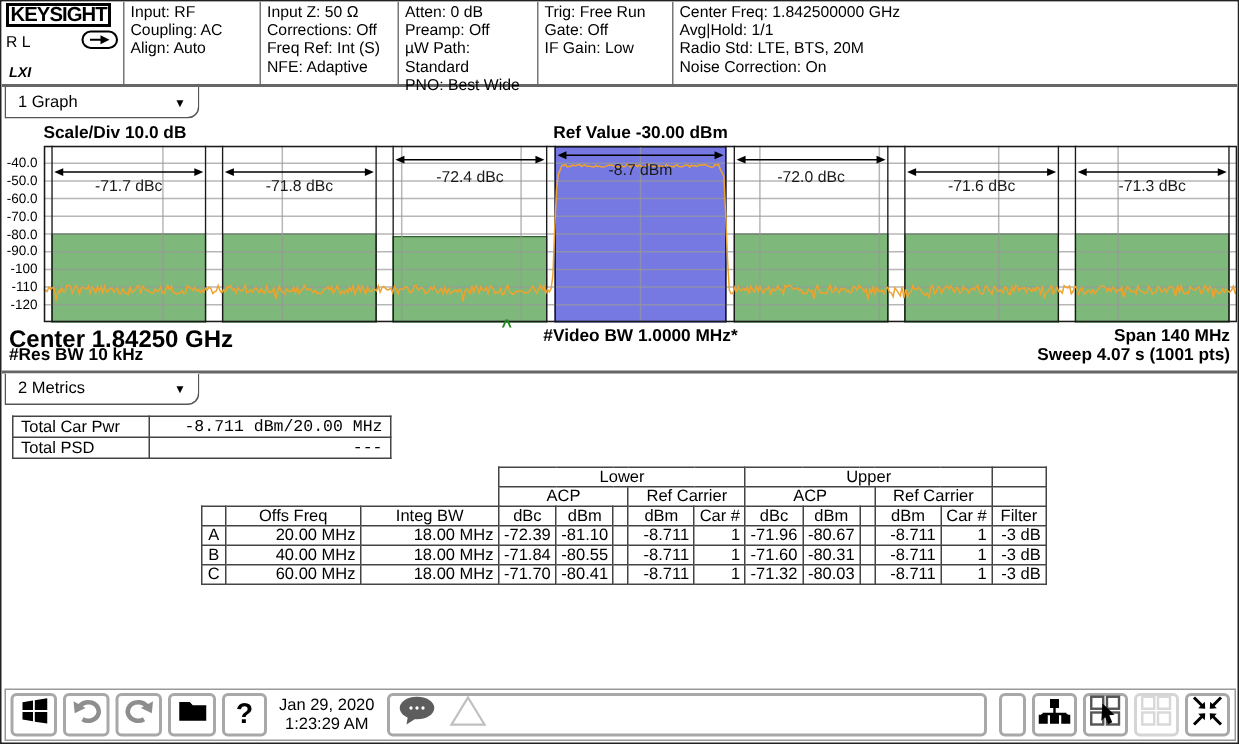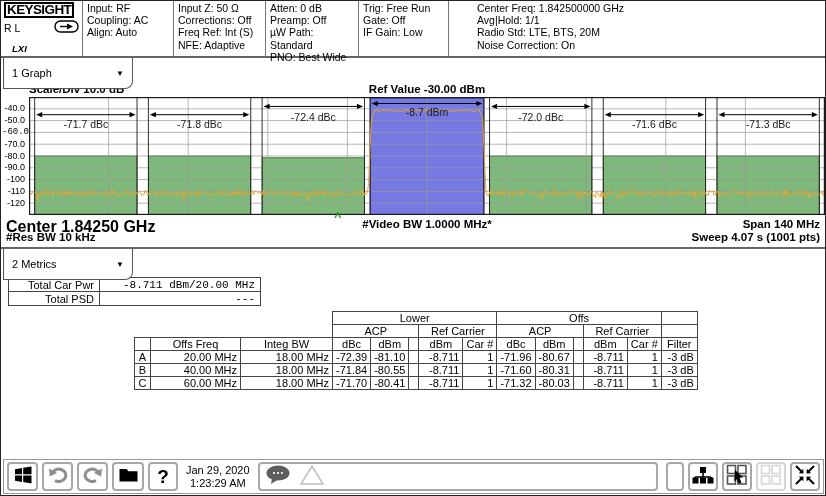--- a/index.html
+++ b/index.html
@@ -5,43 +5,43 @@
   html,body{margin:0;padding:0;background:#e8e8e8;}
   .screen{position:relative;width:826px;height:496px;background:#fff;border:1px solid #222;
           box-sizing:border-box;overflow:hidden;font-family:"Liberation Sans",sans-serif;color:#000;}
   
   .header{position:absolute;left:0;top:0;width:826px;height:57px;display:flex;
           border-bottom:2px solid #666;box-sizing:border-box;background:#fff;}
   .hcell{font-size:10.5px;line-height:12.2px;padding:1px 4px;border-right:1px solid #777;box-sizing:border-box;}
   .logo-cell{width:82px;position:relative;padding:1px 3px;}
   .keysight{font-weight:bold;font-size:13.5px;letter-spacing:-0.6px;border:2px solid #000;padding:0 1px;display:inline-block;}
   .rl-row{display:flex;align-items:center;justify-content:space-between;margin-top:2px;font-size:10.5px;}
-  .lxi{position:absolute;left:5px;bottom:1px;font-style:italic;font-weight:bold;font-size:9.5px;margin-left:6px;}
-  .hc1{width:91px}.hc2{width:92px}.hc3{width:93px}.hc4{width:90px}.hc5{flex:1;border-right:none;margin-left:24px;}
+  .lxi{position:absolute;left:5px;bottom:1px;font-style:italic;font-weight:bold;font-size:9.5px;}
+  .hc1{width:91px}.hc2{width:92px}.hc3{width:93px}.hc4{width:90px}.hc5{flex:1;border-right:none;}
   
-  .dd{position:absolute;left:2px;width:130px;height:31px;background:#fff;border:1px solid #555;border-top:none;
+  .dd{position:absolute;left:2px;width:130px;height:21px;background:#fff;border:1px solid #555;border-top:none;
       border-radius:0 0 8px 0;font-size:11px;display:flex;align-items:center;justify-content:space-between;
       padding:0 8px 0 8px;box-sizing:border-box;z-index:5;}
   .dd .arr{font-size:8px;color:#000;}
   
   .scale-label{position:absolute;left:4px;top:82px;font-weight:bold;font-size:11.5px;margin-left:24px;}
   .ref-label{position:absolute;left:28px;top:82px;width:796px;text-align:center;font-weight:bold;font-size:11.5px;}
   .plot{position:absolute;left:28px;top:96px;width:796px;height:118px;}
   .yaxis{position:absolute;left:0;top:96px;width:25px;height:118px;}
   .yaxis span{position:absolute;right:1px;font-size:9px;line-height:9px;text-align:right;width:23px;}
   .caret{position:absolute;font-size:12px;font-weight:bold;color:#1f8a1f;line-height:10px;}
   .annot-l1{position:absolute;left:5px;top:217px;font-weight:bold;font-size:16px;}
   .annot-l2{position:absolute;left:5px;top:230px;font-weight:bold;font-size:11.5px;}
   .annot-c{position:absolute;left:28px;top:217px;width:796px;text-align:center;font-weight:bold;font-size:11.5px;}
   .annot-r1{position:absolute;right:5px;top:217px;font-weight:bold;font-size:11.5px;}
   .annot-r2{position:absolute;right:5px;top:230px;font-weight:bold;font-size:11.5px;}
   .win-sep{position:absolute;left:0;top:246px;width:826px;border-top:2px solid #666;}
   
   .summary{position:absolute;left:7px;top:276px;border-collapse:collapse;table-layout:fixed;}
-  .summary td{border:1px solid #444;font-size:11px;height:13px;padding:0 5px;white-space:nowrap;text-align:right;}
+  .summary td{border:1px solid #444;font-size:11px;height:13px;padding:0 5px;white-space:nowrap;}
   .summary .lab{width:80px;}
   .summary .val{width:150px;text-align:right;font-family:Liberation Mono, monospace;}
   .acp{position:absolute;left:133px;top:310px;border-collapse:collapse;table-layout:fixed;font-size:11px;}
   .acp td{border:1px solid #444;height:13px;padding:0 3px;white-space:nowrap;overflow:hidden;box-sizing:border-box;}
   .acp td.nb{border:none;}
   .acp td.c{text-align:center;}
   .acp td.r{text-align:right;}
   
   .toolbar{position:absolute;left:2px;top:458px;width:821px;height:35px;border:1px solid #999;
            display:flex;align-items:center;gap:4px;padding:0 3px;box-sizing:border-box;background:#fff;}
@@ -107,21 +107,21 @@
   <div class="dd" style="top:57px;">
     <span>1 Graph</span>
     <span class="arr">▼</span>
   </div>
   <div class="scale-label">Scale/Div 10.0 dB</div>
   <div class="ref-label">Ref Value -30.00 dBm</div>
 
   <div class="yaxis">
       <span style="top: 7.3px;">-40.0</span>
       <span style="top: 19.1px;">-50.0</span>
-      <span style="top: 30.9px; font-family: Liberation Mono, monospace;">-60.0</span>
+      <span style="top: 30.9px;">-60.0</span>
       <span style="top: 42.7px;">-70.0</span>
       <span style="top: 54.5px;">-80.0</span>
       <span style="top: 66.3px;">-90.0</span>
       <span style="top: 78.1px;">-100</span>
       <span style="top: 89.9px;">-110</span>
       <span style="top: 101.7px;">-120</span>
     </div>
   <div class="plot">
     <svg width="796" height="118" viewBox="0 0 796 118">
         <rect x="0" y="0" width="796" height="118" fill="#fff"></rect>
@@ -238,21 +238,21 @@
         <col style="width:34px">
         <col style="width:10px">
         <col style="width:44px">
         <col style="width:34px">
       <col style="width:36px">
     </colgroup>
     <tbody>
         <tr>
       <td class="nb" colspan="3"></td>
       <td class="c" colspan="5">Lower</td>
-      <td class="c" colspan="5">Offs</td>
+      <td class="c" colspan="5">Upper</td>
       <td></td>
     </tr>
     <tr>
       <td class="nb" colspan="3"></td>
       <td class="c" colspan="3">ACP</td>
       <td class="c" colspan="2">Ref Carrier</td>
       <td class="c" colspan="3">ACP</td>
       <td class="c" colspan="2">Ref Carrier</td>
       <td></td>
     </tr>

